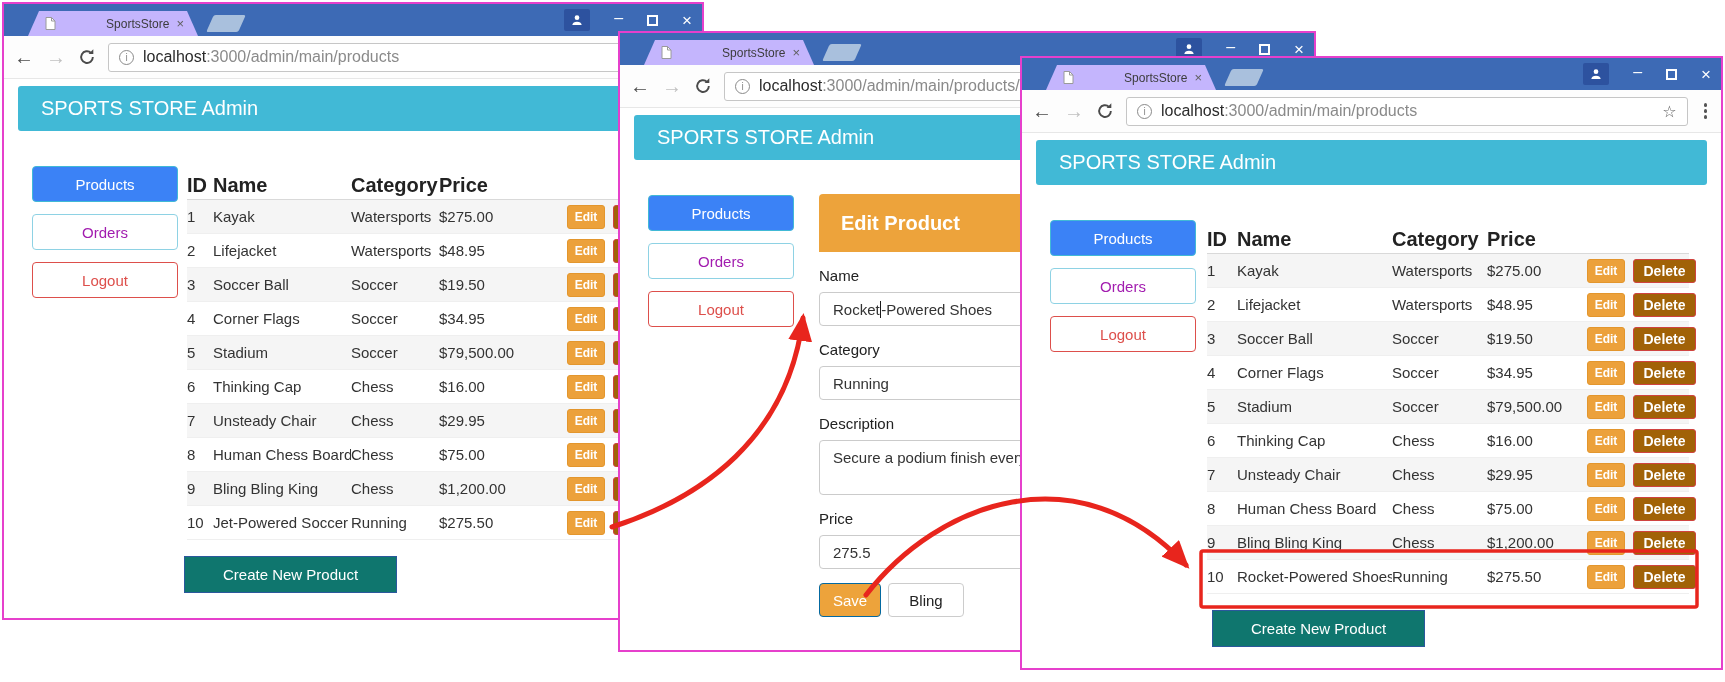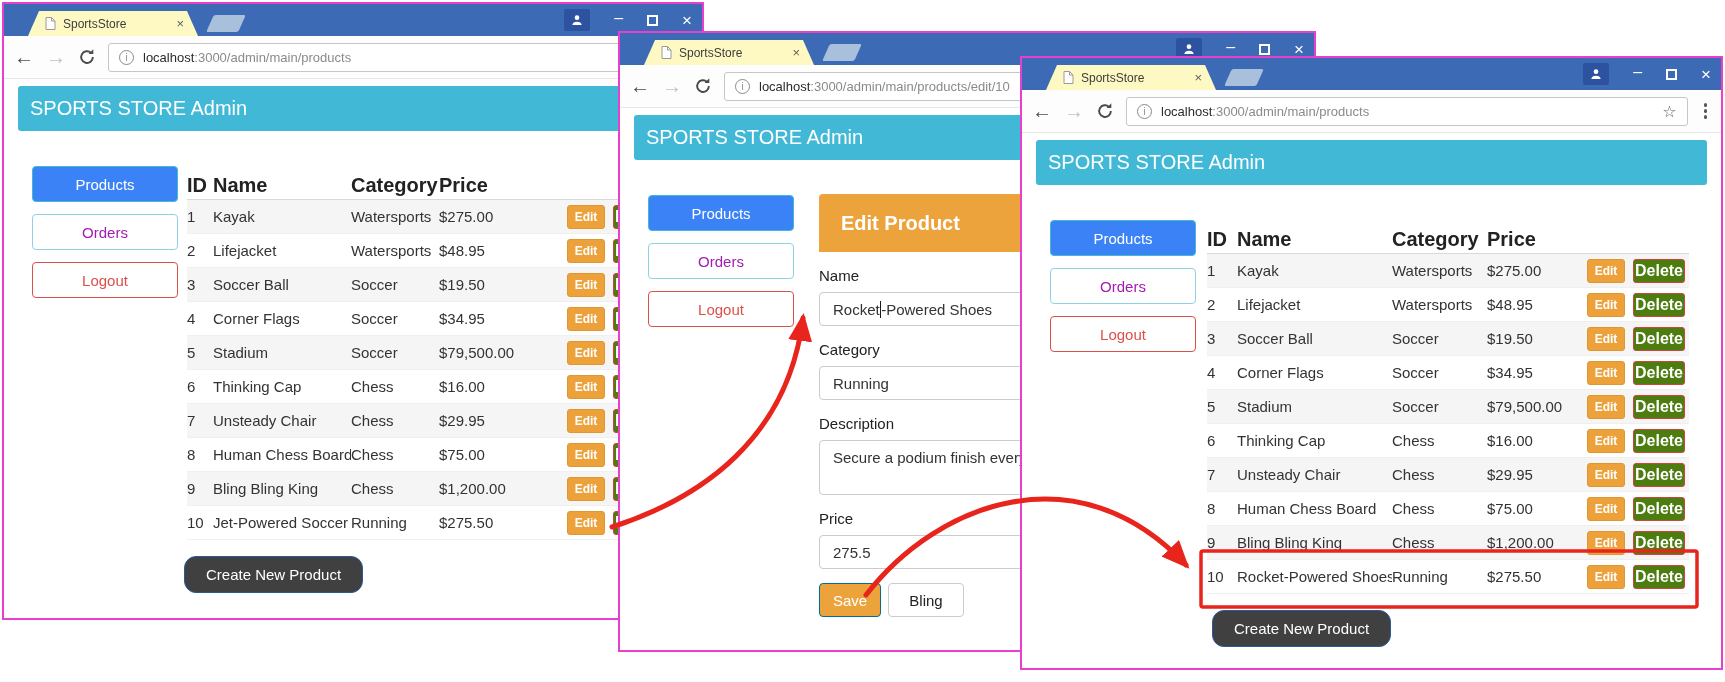--- a/index.html
+++ b/index.html
@@ -6,76 +6,76 @@
   html,body { width:1725px; height:682px; background:#ffffff; overflow:hidden;
               font-family:"Liberation Sans","DejaVu Sans",sans-serif; }
 
   .window { position:absolute; border:2px solid #e640cc; background:#ffffff; }
   #win-left   { left:2px;    top:2px;  width:702px; height:618px; z-index:1; }
   #win-middle { left:618px;  top:31px; width:698px; height:621px; z-index:2; }
   #win-right  { left:1020px; top:56px; width:703px; height:614px; z-index:3; }
 
   
   .titlebar { position:absolute; left:0; right:0; top:0; height:32px; background:#3d6ab5; }
-  .tab { position:absolute; left:24px; bottom:0; width:170px; height:25px; background:#fef9c3;
+  .tab { position:absolute; left:24px; bottom:0; width:170px; height:25px; background:#c4b5fd;
          clip-path:polygon(11px 0, calc(100% - 11px) 0, 100% 100%, 0 100%);
-         display:flex; align-items:center; gap:7px; padding:0 14px 0 17px; }
+         display:flex; align-items:center; gap:7px; padding:0 14px 0 17px;text-align:right; }
   .tab-title { flex:1; font-size:12px; color:#3c3c3c; white-space:nowrap; overflow:hidden; }
   .tab-close { font-size:13px; color:#5f5f5f; line-height:1; }
   .doc-icon  { flex:0 0 auto; }
   .newtab-chip { position:absolute; left:206px; bottom:4px; width:32px; height:17px;
                  background:#a9c0dd; transform:skewX(-24deg); border-radius:2px; }
   .winbtns { position:absolute; right:10px; top:3px; height:26px; display:flex; align-items:center; gap:24px; }
   .profile-btn { width:26px; height:22px; background:#2d529f; border-radius:2px;
                  display:flex; align-items:center; justify-content:center; }
   .glyph-min { color:#fff; font-size:16px; line-height:1; transform:translateY(-2px); }
   .max-box { width:11px; height:11px; border:2px solid #fff; }
   .glyph-close { color:#fff; font-size:17px; line-height:1; }
 
   .toolbar { position:absolute; left:0; right:0; top:32px; height:43px; background:#fdfdfd;
              border-bottom:1px solid #e7e7e7; display:flex; align-items:center; gap:12px; padding:0 10px; }
   .nav-ico { font-size:20px; color:#4a4a4a; line-height:1; }
   .nav-ico.fwd { color:#c0c0c0; }
   .url-field { flex:1; height:29px; border:1px solid #c6c6c6; border-radius:3px; background:#fff;
                display:flex; align-items:center; gap:9px; padding:0 10px; min-width:0; overflow:hidden; }
   .info-ico { flex:0 0 auto; width:15px; height:15px; border-radius:50%; border:1px solid #8a8a8a;
               color:#8a8a8a; font-size:10px; display:flex; align-items:center; justify-content:center; }
-  .url-text { font-size:13px; white-space:nowrap; }
+  .url-text { font-size:16px; white-space:nowrap; }
   .url-host { color:#2b2b2b; }
   .url-rest { color:#8a8a8a; }
   .star-ico { flex:0 0 auto; margin-left:auto; font-size:16px; color:#666; }
   .kebab { display:flex; flex-direction:column; gap:2.5px; padding:0 4px; }
   .kebab i { width:3.5px; height:3.5px; background:#555; border-radius:50%; }
 
   
   .app-header { position:absolute; left:14px; right:14px; top:82px; height:45px; background:#41b9d6;
-                border-radius:3px; color:#fff; font-size:20px; display:flex; align-items:center; padding-left:12px; }
+                border-radius:3px; color:#fff; font-size:20px; display:flex; align-items:center; padding-left:23px; }
   .sidebar { position:absolute; left:28px; top:162px; width:146px; }
   .sb-btn { width:100%; height:36px; margin-bottom:12px; border-radius:4px; font-size:15px;
             display:flex; align-items:center; justify-content:center; background:#fff; }
   .sb-products { background:#3b82f6; border:1px solid #41b9d6; color:#fff; }
   .sb-orders   { border:1px solid #8ed2e4; color:#a21caf; }
   .sb-logout   { border:1px solid #dd4f4b; color:#dd4f4b; }
 
   .ptable { position:absolute; top:168px; }
   #win-left  .ptable { left:183px; }
   #win-right .ptable { left:185px; }
   .thead, .trow { display:grid; align-items:center; }
   #win-left  .thead, #win-left  .trow { grid-template-columns:26px 138px 88px 128px 46px 56px; }
   #win-right .thead, #win-right .trow { grid-template-columns:30px 155px 95px 100px 46px 56px; }
   .thead { height:28px; font-weight:bold; font-size:20px; color:#222; border-bottom:1px solid #d9d9d9; }
   .trow { height:34px; font-size:15px; color:#333; border-bottom:1px solid #efefef; }
   .tbody .trow:nth-child(odd) { background:#f5f5f5; }
   .cell { white-space:nowrap; overflow:hidden; }
   .btn-edit { width:38px; height:24px; background:#eca13b; border:1px solid #e3962d; border-radius:3px;
               color:#fff; font-size:12px; font-weight:bold; }
-  .btn-delete { width:52px; height:24px; background:#4d7c0f; border:1px solid #d0433f; border-radius:3px;
-                color:#fff; font-size:16px; font-weight:bold; }
-  .create-btn { position:absolute; top:552px; height:37px; padding:0 21px; background:#404040;
-                border:1px solid #2a589c; border-radius:12px; color:#fff; font-size:15px; }
+  .btn-delete { width:63px; height:24px; background:#a16207; border:1px solid #d0433f; border-radius:3px;
+                color:#fff; font-size:14px; font-weight:bold; }
+  .create-btn { position:absolute; top:552px; height:37px; padding:0 38px; background:#0f766e;
+                border:1px solid #2a589c; border-radius:0; color:#fff; font-size:15px; }
   #win-left  .create-btn { left:180px; }
   #win-right .create-btn { left:190px; }
 
   
   .form-panel { position:absolute; left:199px; top:161px; width:470px; }
   .form-title { height:58px; background:#eda33b; border-radius:4px 4px 0 0; color:#fff;
                 font-size:20px; font-weight:bold; display:flex; align-items:center; padding-left:22px; }
   .form-label { margin-top:15px; font-size:15px; color:#222; }
   .form-input { margin-top:8px; height:34px; border:1px solid #cbcbcb; border-radius:4px; background:#fff;
                 display:flex; align-items:center; padding-left:13px; font-size:15px; color:#333; }

